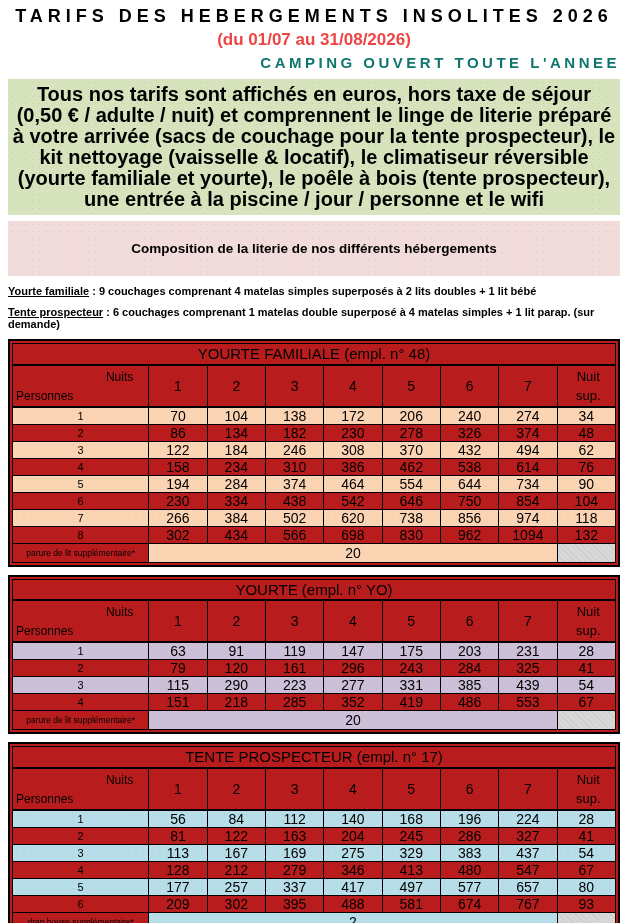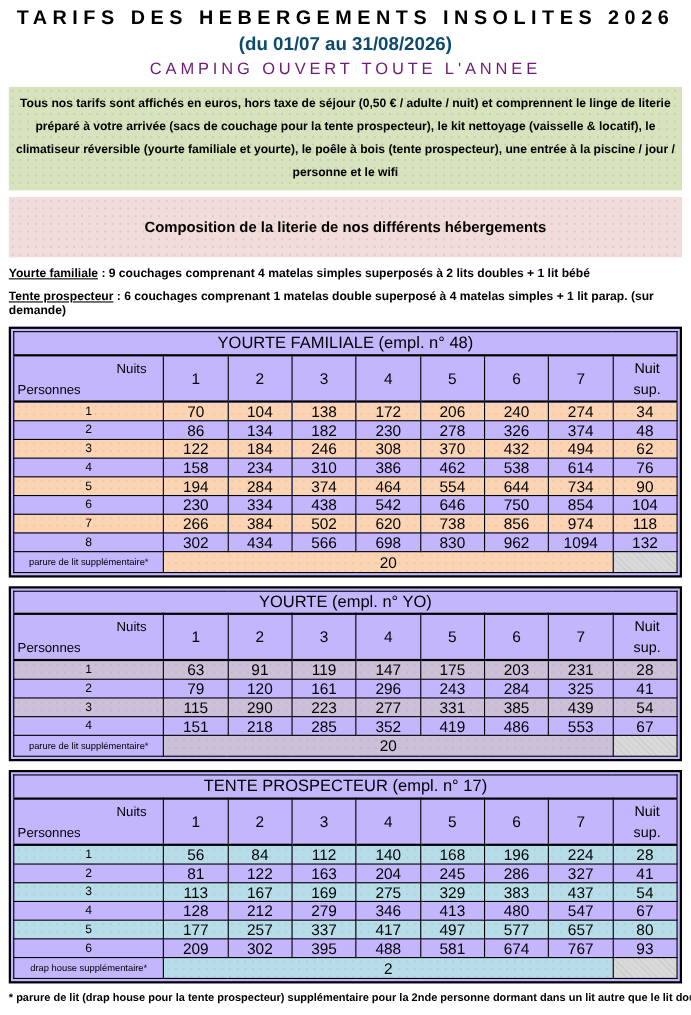--- a/index.html
+++ b/index.html
@@ -12,57 +12,57 @@
     font-family: "Liberation Sans", sans-serif;
   }
   .page { padding: 3px 8px 6px 8px; }
 
   
   .title {
     font-size: 18px; font-weight: bold; letter-spacing: 5px;
     text-align: center; margin: 3px 0 2px 0; white-space: nowrap;
   }
   .subtitle {
-    font-size: 17px; font-weight: bold; color: #0c4a6e;
+    font-size: 17px; font-weight: bold; color: #ef4444;
     text-align: center; margin: 3px 0 4px 0;
   }
   .banner {
-    font-size: 15px; font-weight: normal; color: #701a75; letter-spacing: 3.5px;
-    text-align: center; margin: 2px 0 8px 0; white-space: nowrap;
+    font-size: 15px; font-weight: bold; color: #0f766e; letter-spacing: 3.5px;
+    text-align: right; margin: 2px 0 8px 0; white-space: nowrap;
   }
 
   
   .dotted {
     background-image: radial-gradient(rgba(80,80,30,0.13) 0.7px, transparent 0.8px);
     background-size: 7px 7px;
   }
 
   
   .info-box {
     background-color: #d6e3bc;
-    font-size: 11px; font-weight: bold; text-align: center;
+    font-size: 20px; font-weight: bold; text-align: center;
     line-height: 21px; padding: 5px 4px; margin: 0;
   }
 
   
   .bedding-header {
     background-color: #f2dbdb;
     font-size: 13.5px; font-weight: bold; text-align: center;
     padding: 20px 0; margin-top: 6px;
   }
   .bedding-list { margin: 2px 0 6px 0; }
   .bedding-list p { font-size: 11px; font-weight: bold; margin: 9px 0; }
   .bedding-list .u { text-decoration: underline; }
 
   
   .table-wrap {
     border: 2px solid #000;
     padding: 2px;
     margin-top: 8px;
-    background: #c4b5fd;
+    background: #b91c1c;
   }
   table.price { width: 100%; border-collapse: collapse; table-layout: fixed; }
   table.price th, table.price td {
     border: 1px solid #000; text-align: center; padding: 0;
     overflow: hidden;
   }
   .ttl { font-size: 15px; font-weight: normal; height: 21px; border-bottom: 2px solid #000 !important; }
   tr.hdr th { height: 42px; font-weight: normal; border-bottom: 2px solid #000 !important; }
   .corner { position: relative; }
   .cn { position: absolute; top: 4px; right: 15px; font-size: 12px; }

